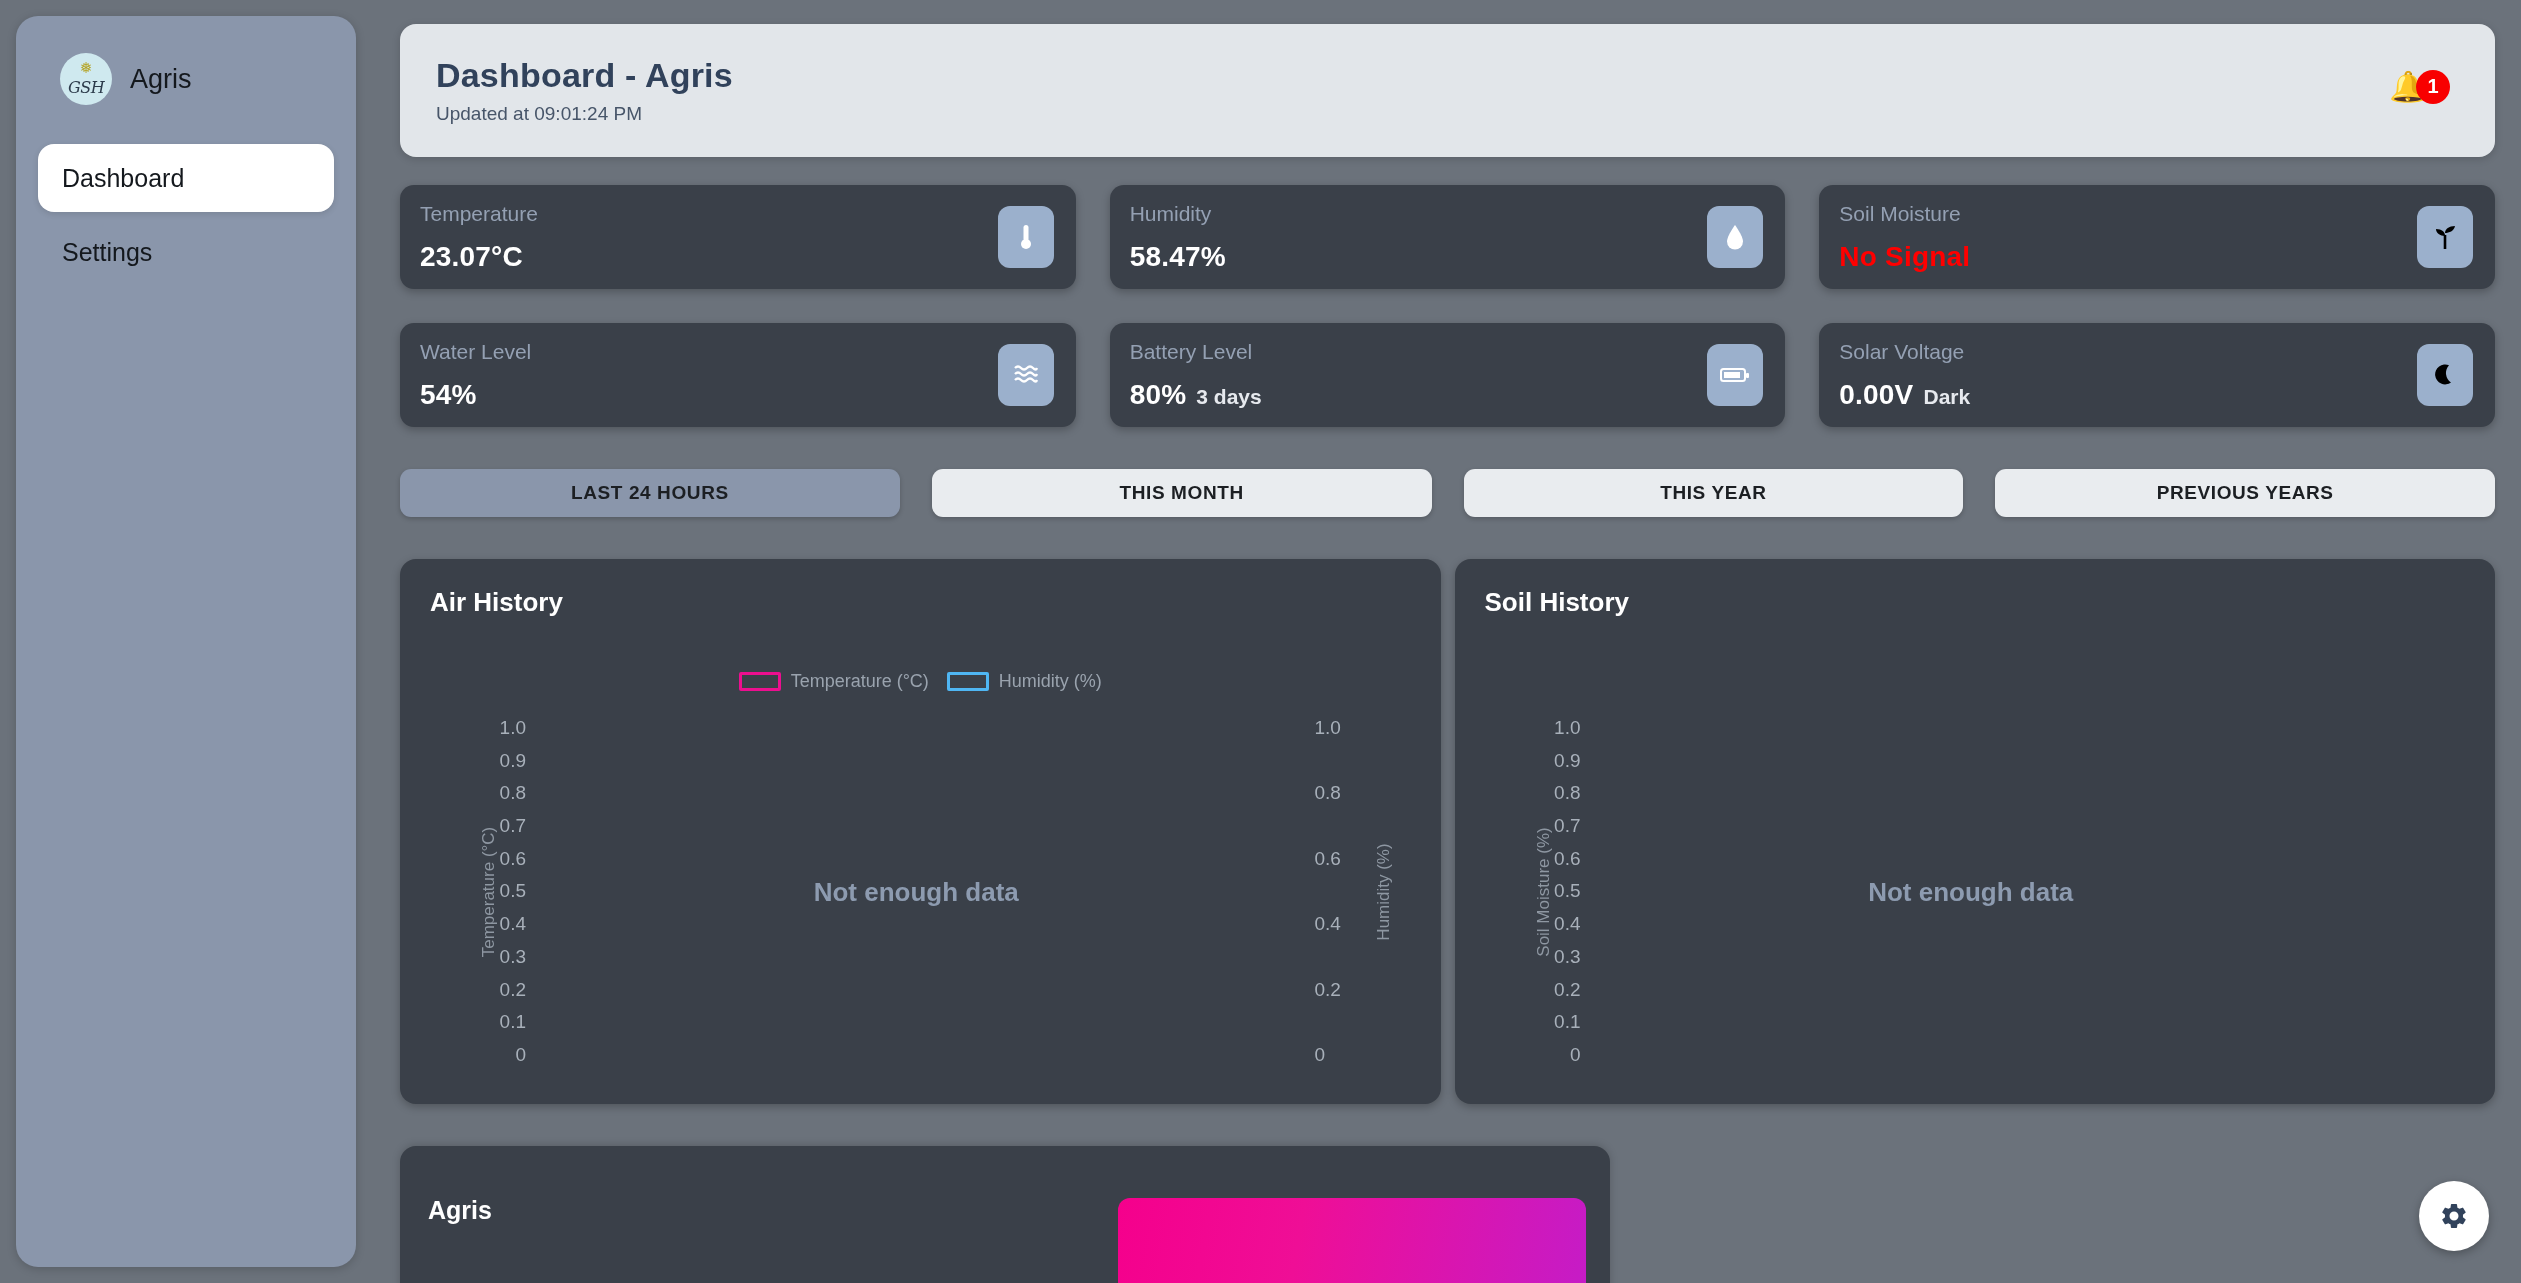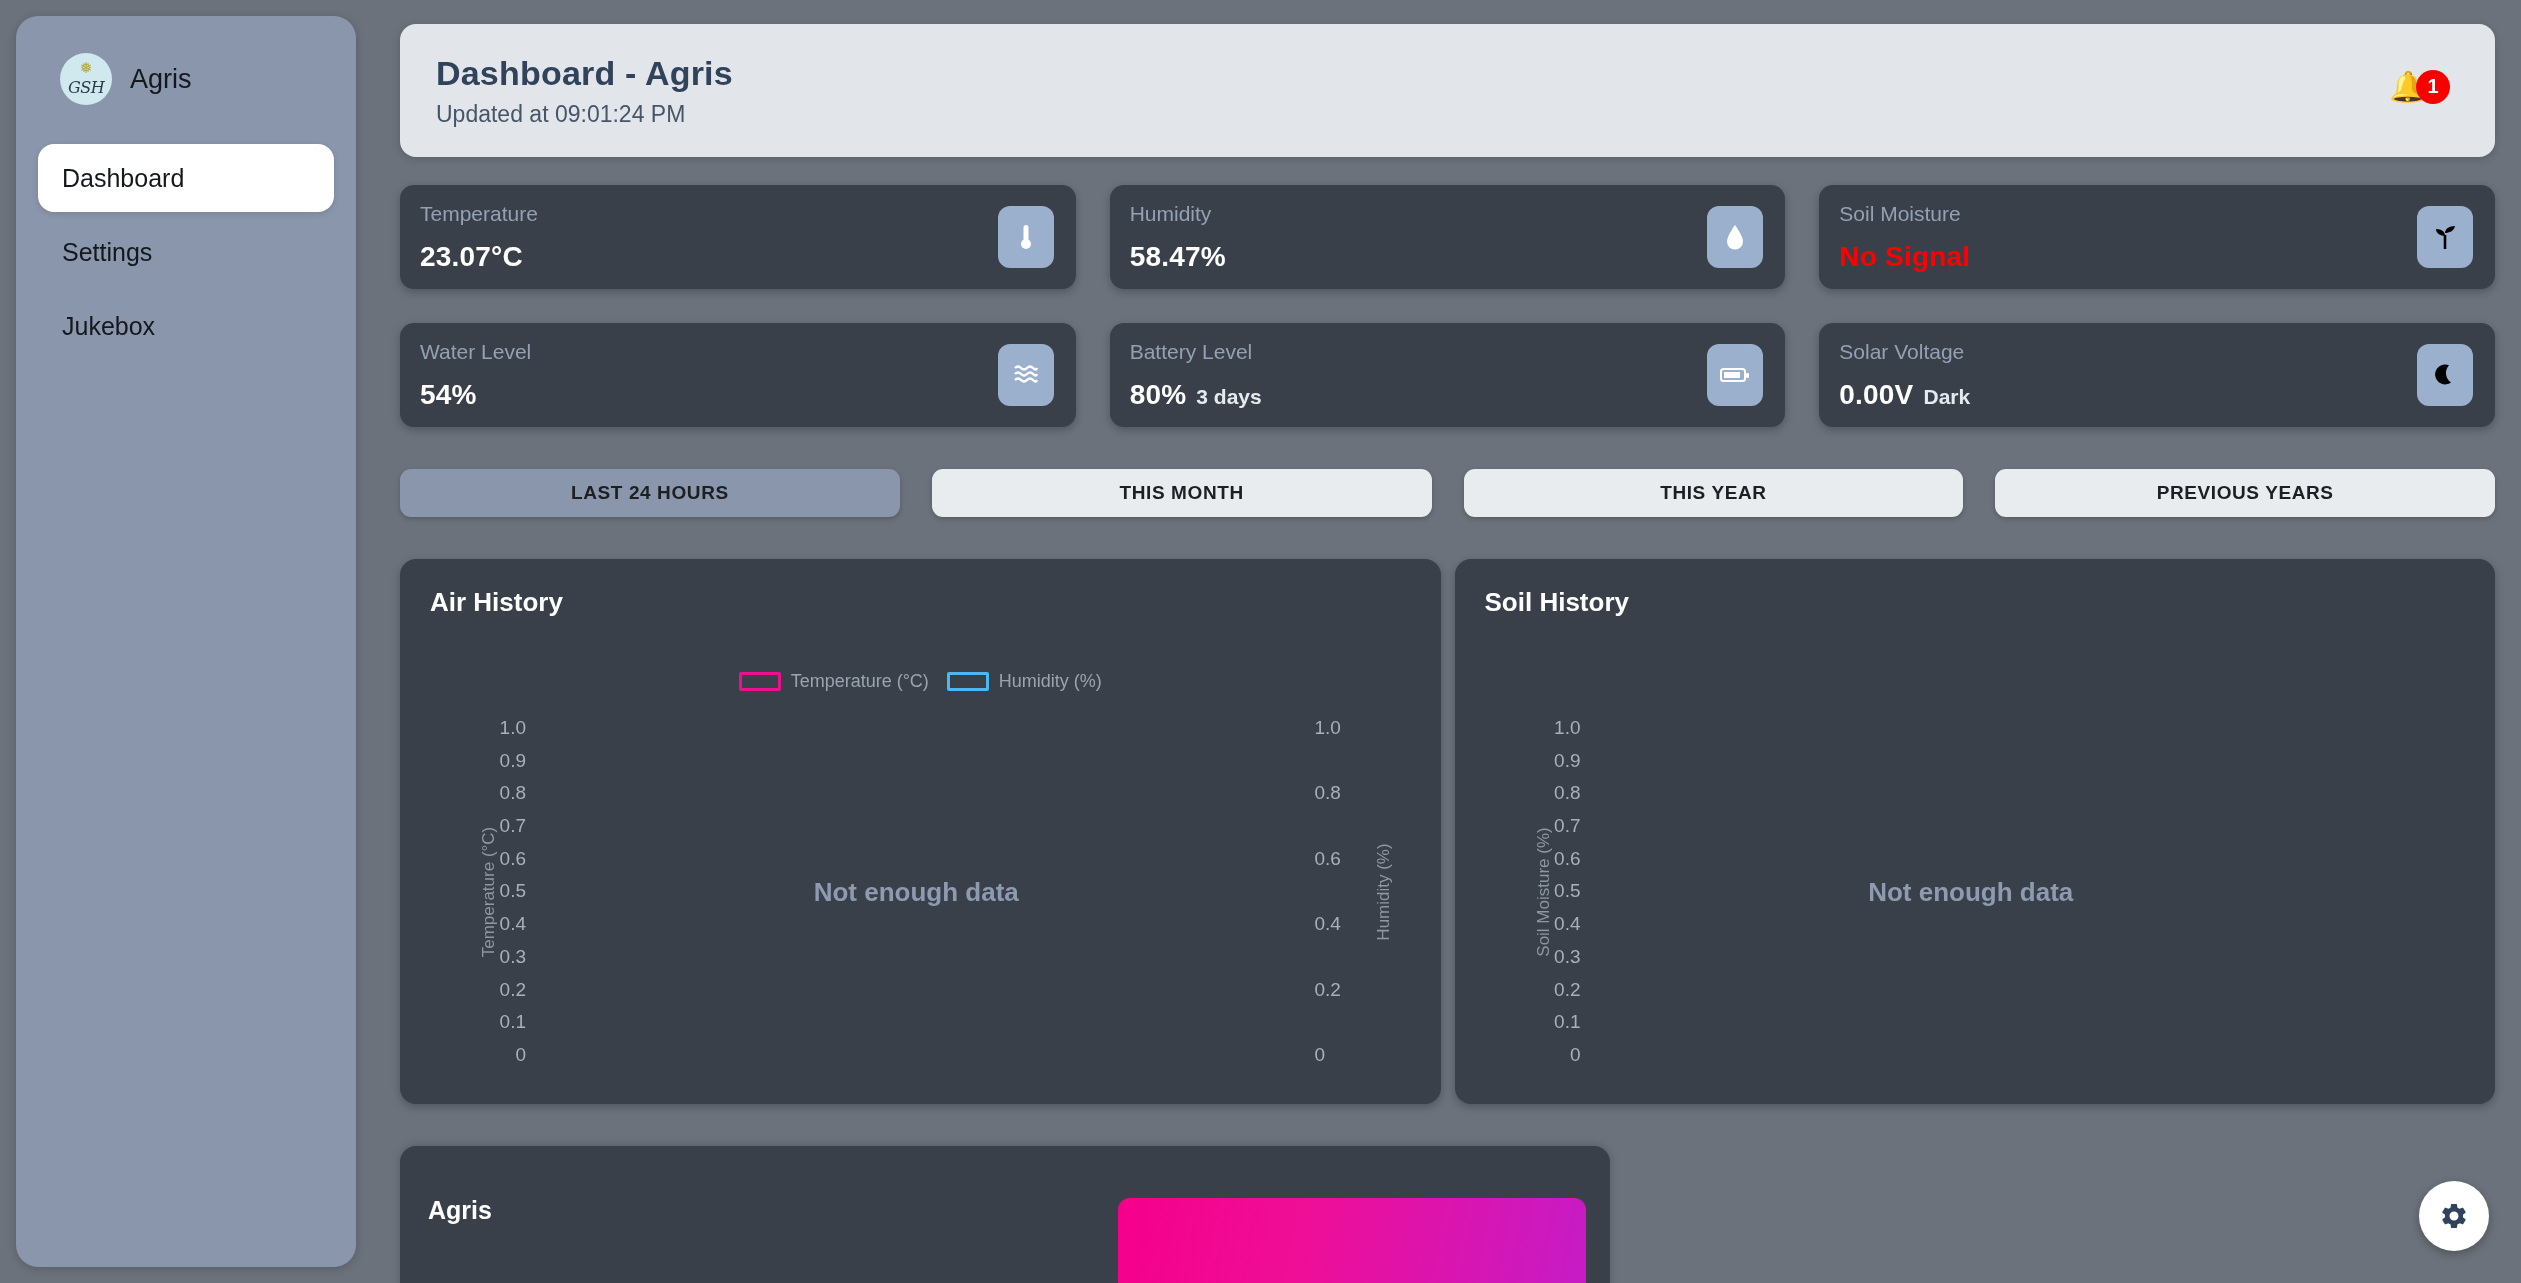--- a/index.html
+++ b/index.html
@@ -96,21 +96,21 @@
     display: flex; flex-direction: column; justify-content: center;
   }
   .header-title {
     font-size: 34px;
     font-weight: bold;
     color: #31425b;
     letter-spacing: 0.2px;
   }
   .header-sub {
     margin-top: 8px;
-    font-size: 23px;
+    font-size: 19px;
     color: #475569;
   }
   .bell-wrap {
     position: absolute;
     right: 36px; top: 50%;
     transform: translateY(-50%);
     width: 70px; height: 50px;
     cursor: pointer;
   }
   .bell-icon {
@@ -320,23 +320,20 @@
       </div>
       <span class="brand-name">Agris</span>
     </div>
 
     <div class="nav-item active">
       <span>Dashboard</span>
     </div>
     <div class="nav-item">
       <span>Settings</span>
     </div>
-    <div class="nav-item">
-      <span>Jukebox</span>
-    </div>
   </aside>
 
   <section class="main">
 
     <div class="header">
       <div class="header-title">Dashboard - Agris</div>
       <div class="header-sub">Updated at 09:01:24 PM</div>
       <div class="bell-wrap">
         <span class="bell-icon">🔔</span>
         <span class="bell-badge">1</span>

